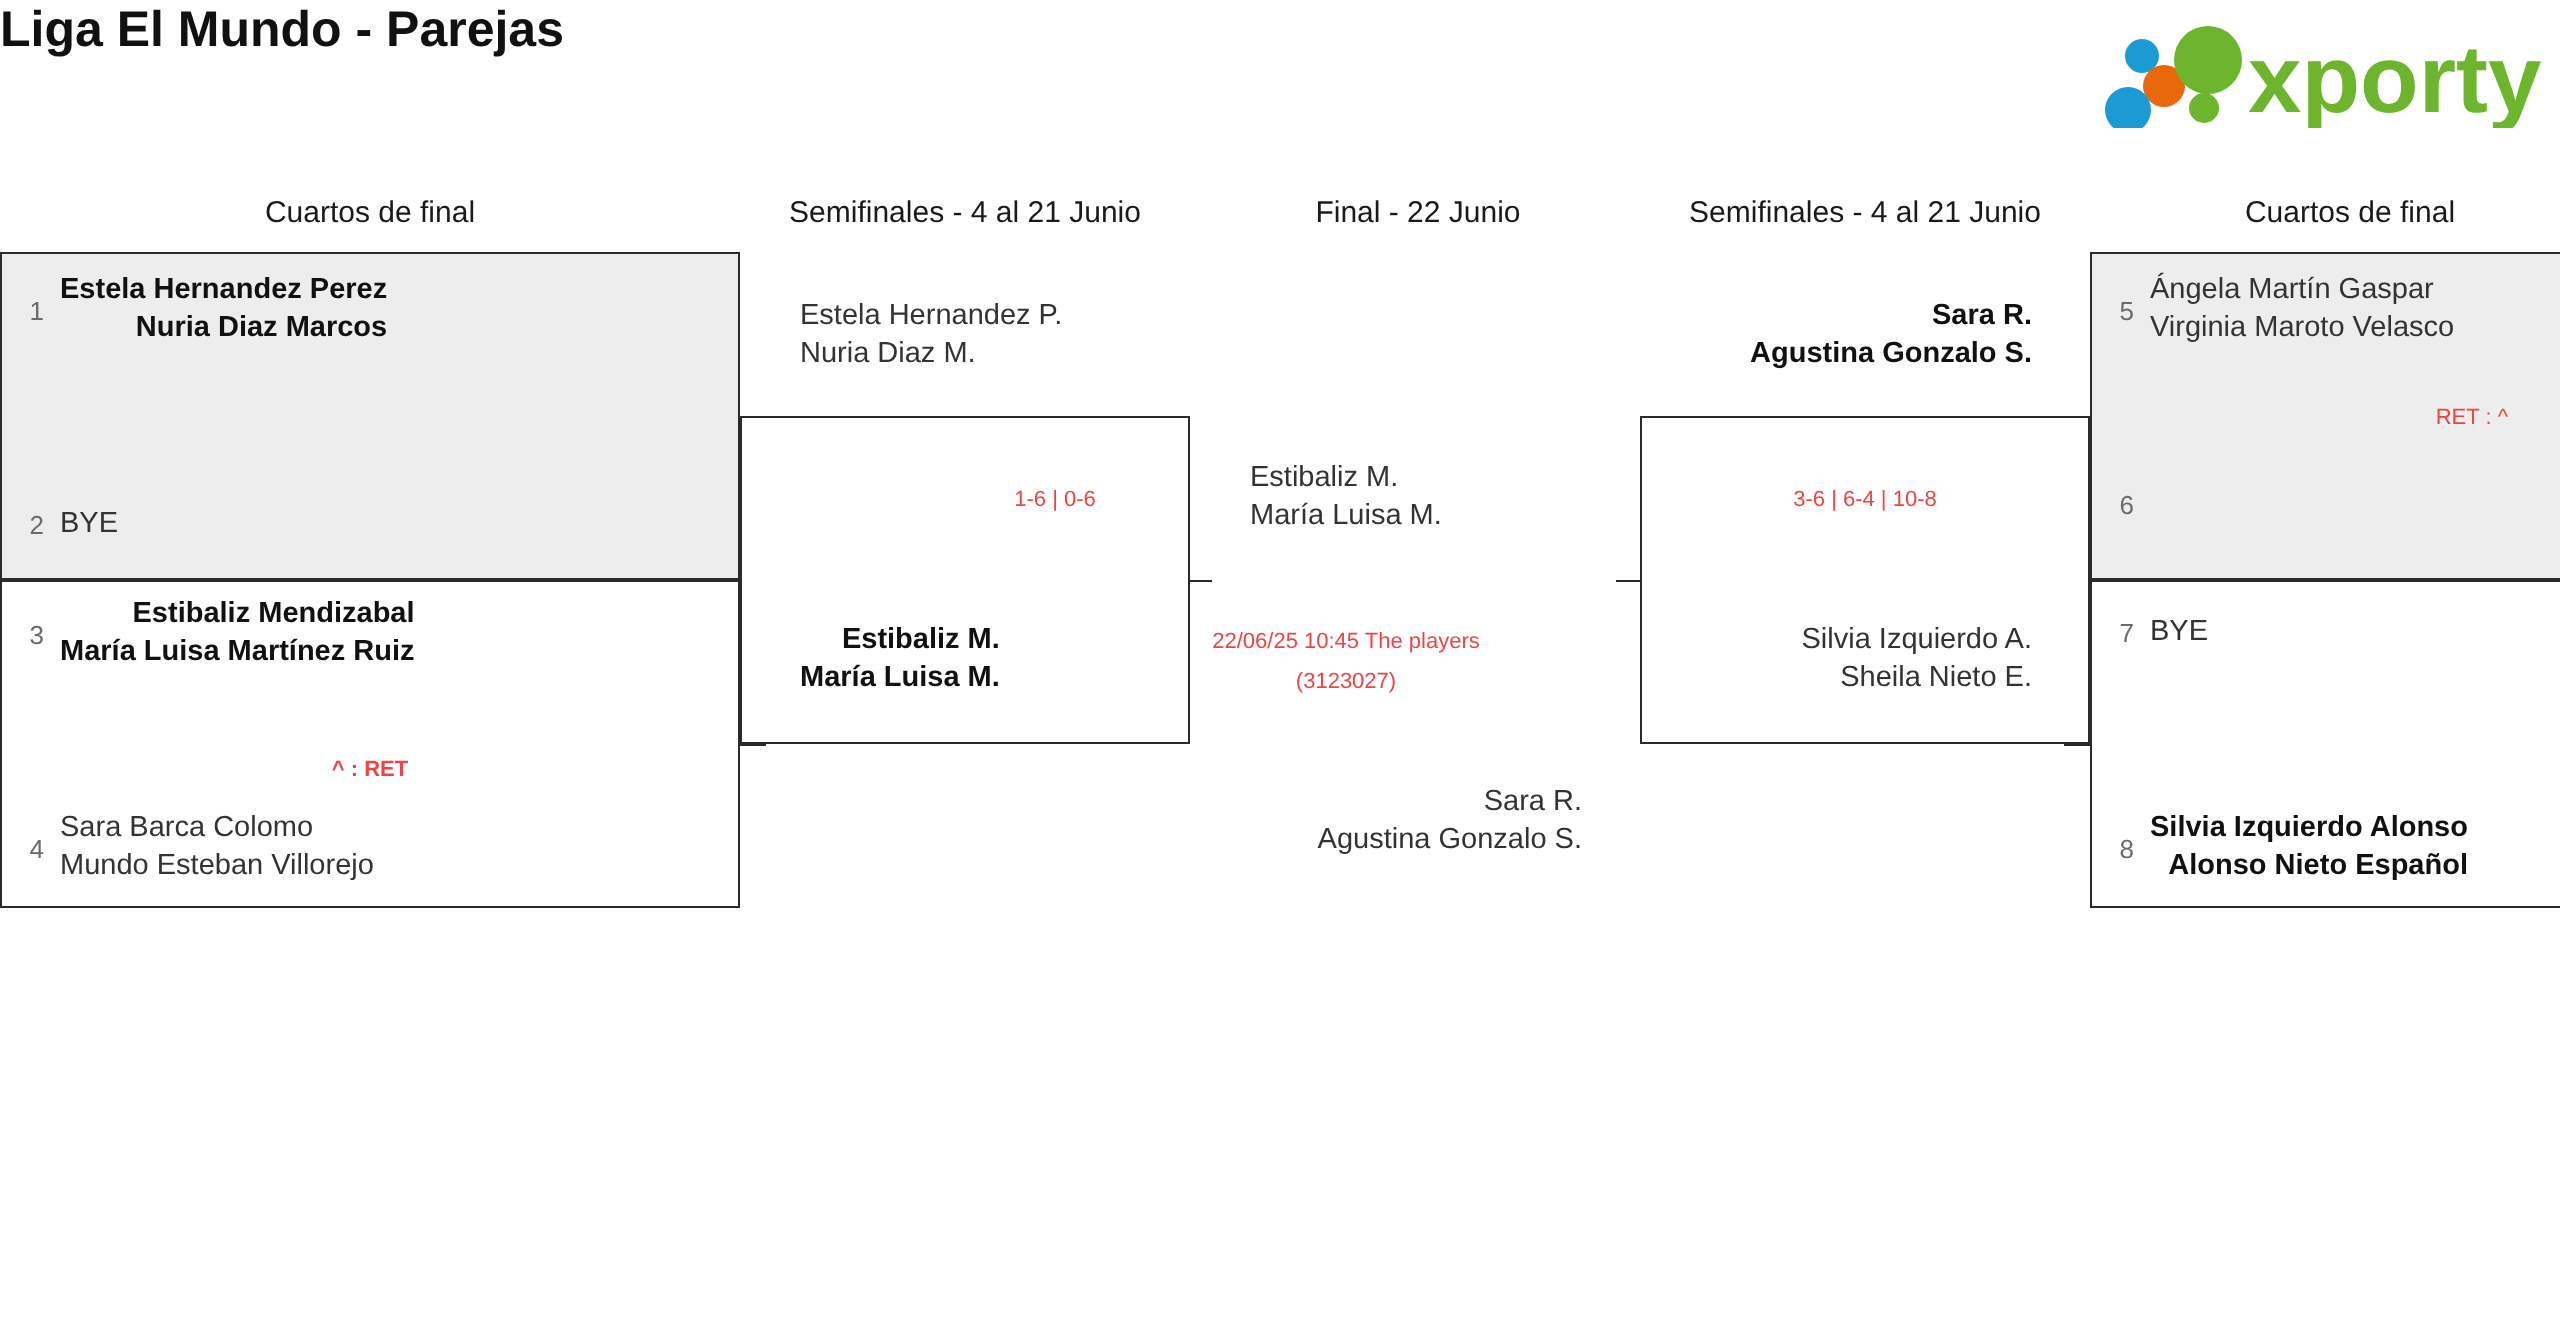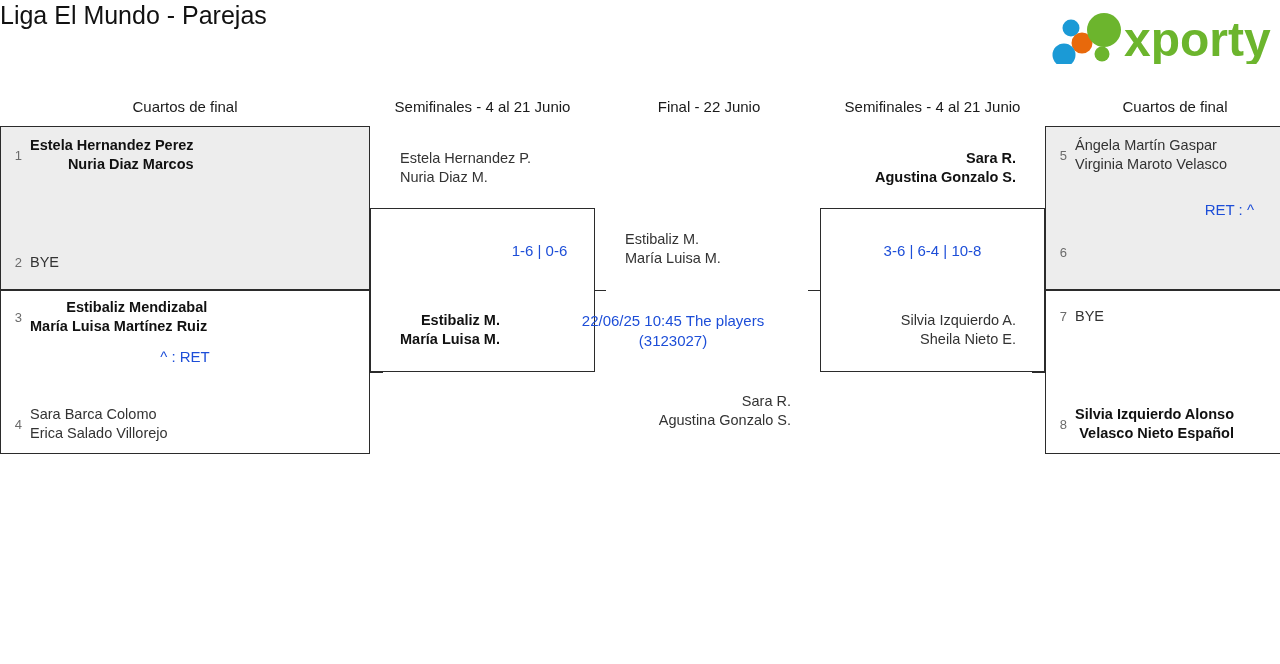--- a/index.html
+++ b/index.html
@@ -17,21 +17,21 @@
     -webkit-font-smoothing: antialiased;
   }
 
   
   .page-title {
     position: absolute;
     left: 0px;
     top: 0px;
     font-size: 25px;
     line-height: 31px;
-    font-weight: 400;
+    font-weight: 700;
     color: #111111;
     white-space: pre;
   }
   .logo {
     position: absolute;
     right: 6px;
     top: 8px;
     width: 228px;
     height: 56px;
     text-align: right;
@@ -96,23 +96,23 @@
     text-align: left;
     margin-right: 0;
     margin-left: 8px;
   }
   .entry.right-align .names { text-align: center; align-items: flex-end; }
   .entry.noseed .seed { visibility: hidden; }
 
   
   .score {
     position: absolute;
-    font-size: 15px;
+    font-size: 11px;
     line-height: 19px;
-    color: #1d4ed8;
+    color: #ef4444;
     white-space: nowrap;
   }
   .score.center { text-align: center; }
   .score.right { text-align: right; }
   .score.twoline { line-height: 20px; white-space: normal; }
 </style>
 </head>
 <body>
 
 <div class="page-title"><span>Liga El Mundo - Parejas</span><br></div>
@@ -156,42 +156,42 @@
 <div class="stub" style="left:369px; top:372px; width:14px;"></div>
 
 <div class="entry winner" style="left:8px; top:298px;">
   <span class="seed">3</span>
   <span class="names">
     <span>Estibaliz Mendizabal</span>
     <span>María Luisa Martínez Ruiz</span>
   </span>
 </div>
 
-<div class="score center" style="left:0px; top:347px; width:370px;">^ : RET</div>
+<div class="score center" style="left:0px; top:376px; width:370px;font-weight:bold;">^ : RET</div>
 
 <div class="entry" style="left:8px; top:405px;">
   <span class="seed">4</span>
   <span class="names">
     <span>Sara Barca Colomo</span>
-    <span>Erica Salado Villorejo</span>
+    <span>Mundo Esteban Villorejo</span>
   </span>
 </div>
 
 <div class="box" style="left:370px; top:208px; width:225px; height:164px;"></div>
 <div class="stub" style="left:594px; top:290px; width:12px;"></div>
 
 <div class="entry noseed" style="left:378px; top:149px;">
   <span class="seed"></span>
   <span class="names">
     <span>Estela Hernandez P.</span>
     <span>Nuria Diaz M.</span>
   </span>
 </div>
 
-<div class="score center" style="left:388px; top:241px; width:231px;padding-left:36px;">1-6 | 0-6</div>
+<div class="score center" style="left:376px; top:241px; width:231px;padding-left:36px;">1-6 | 0-6</div>
 
 <div class="entry winner noseed" style="left:378px; top:311px;">
   <span class="seed"></span>
   <span class="names">
     <span>Estibaliz M.</span>
     <span>María Luisa M.</span>
   </span>
 </div>
 
 <div class="entry noseed" style="left:603px; top:230px;">
@@ -260,15 +260,15 @@
   <span class="seed">7</span>
   <span class="names">
     <span>BYE</span>
   </span>
 </div>
 
 <div class="entry winner" style="left:1053px; top:405px;">
   <span class="seed">8</span>
   <span class="names">
     <span>Silvia Izquierdo Alonso</span>
-    <span>Velasco Nieto Español</span>
+    <span>Alonso Nieto Español</span>
   </span>
 </div>
 
 </body></html>

